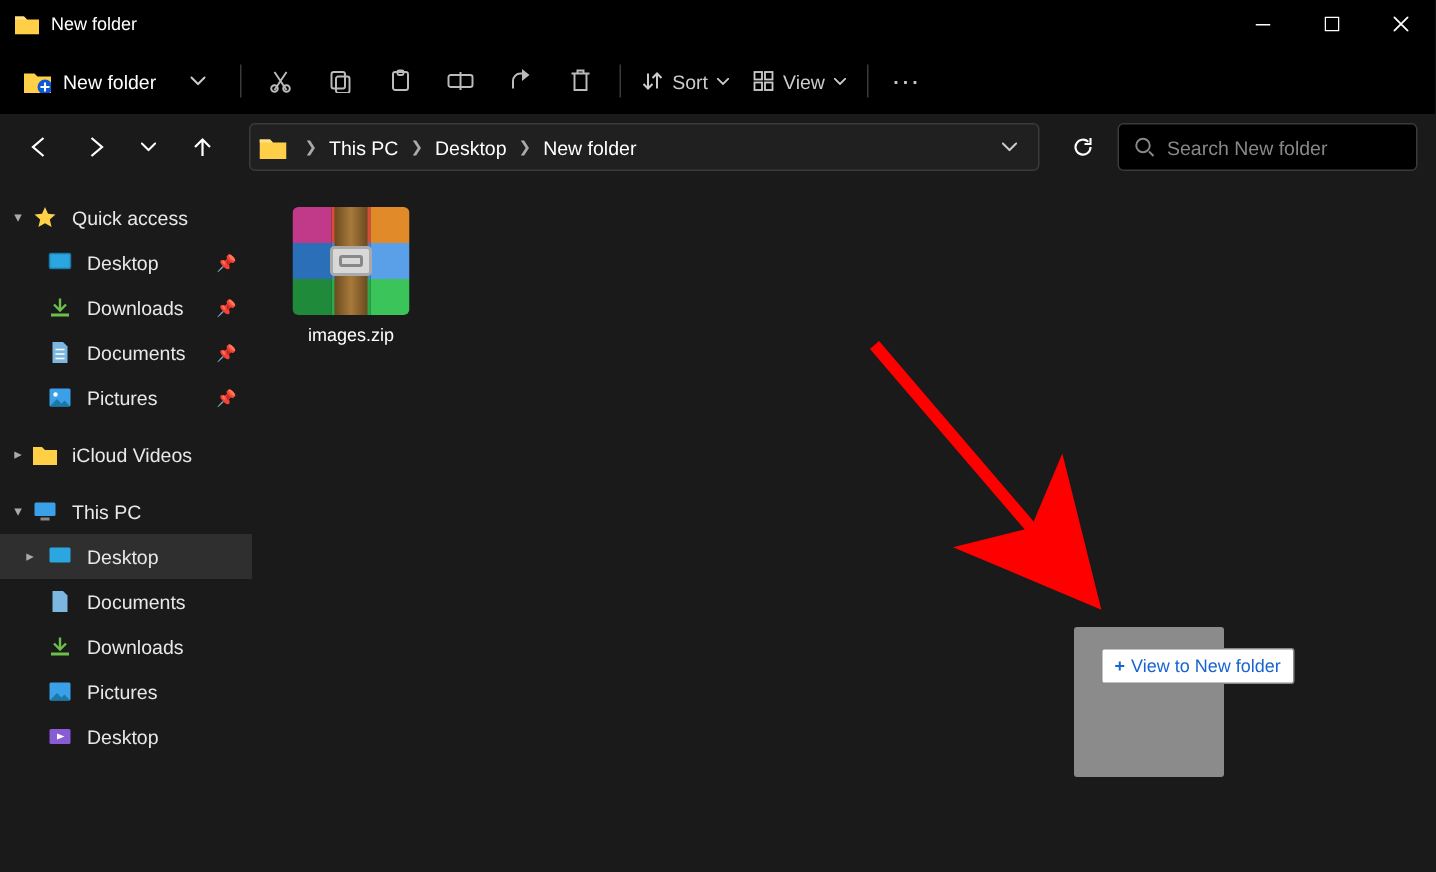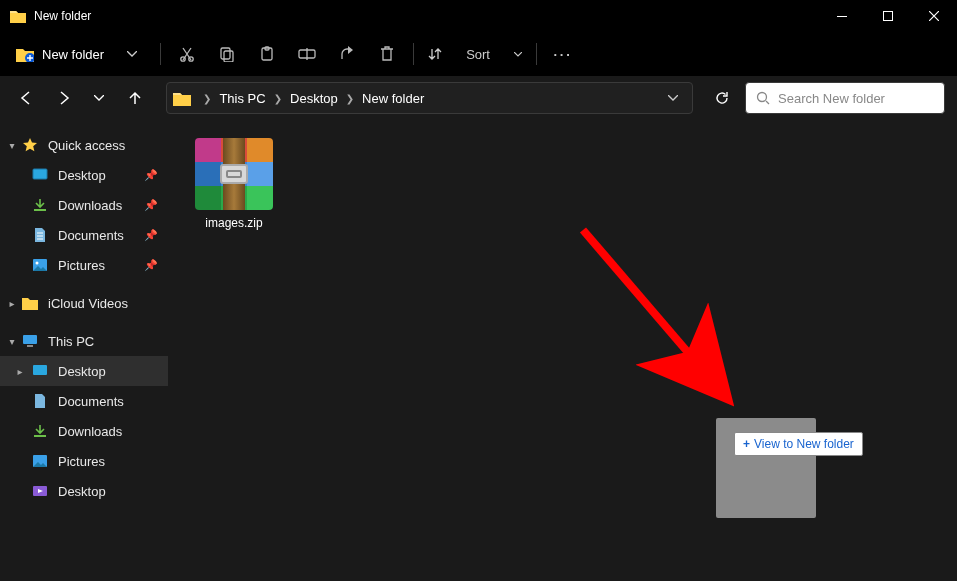--- a/index.html
+++ b/index.html
@@ -13,34 +13,34 @@
 .win-btn { width: 46px; display: flex; align-items: center; justify-content: center; color: #fff; }
 
 
 .toolbar { height: 44px; background: #000; display: flex; align-items: center; padding: 0 8px; gap: 0; }
 .tool-btn { height: 34px; display: flex; align-items: center; justify-content: center; color: #ccc; border-radius: 4px; }
 .new-btn { padding: 0 10px 0 8px; margin-right: 4px; gap: 8px; color: #fff; }
 .new-btn .lbl { font-size: 13px; }
 .chev-btn { width: 28px; margin-right: 8px; }
 .sep { width: 1px; height: 22px; background: #3a3a3a; margin: 0 6px; }
 .icon-btn { width: 40px; }
-.sort-btn, .view-btn { padding: 0 8px; gap: 24px; }
+.sort-btn, .view-btn { padding: 0 8px; gap: 6px; }
 .more-btn { width: 40px; font-weight: bold; letter-spacing: 2px; }
 
 
 .addr-row { height: 44px; background: #1a1a1a; display: flex; align-items: center; padding: 0 12px; gap: 6px; }
 .nav-btn { width: 30px; height: 30px; display: flex; align-items: center; justify-content: center; color: #fff; border-radius: 4px; }
 .addr-bar { flex: 1; height: 32px; background: #202020; border: 1px solid #3a3a3a; border-radius: 4px; display: flex; align-items: center; padding: 0 6px; margin: 0 6px 0 10px; }
 .addr-bar .folder-ico { width: 18px; height: 16px; margin-right: 8px; }
 .crumb { color: #fff; padding: 0 4px; }
 .crumb-sep { color: #aaa; padding: 0 4px; font-size: 10px; }
 .addr-spacer { flex: 1; }
 .addr-end { display: flex; align-items: center; gap: 10px; padding-right: 8px; color: #ccc; }
 .refresh-btn { width: 34px; height: 32px; display: flex; align-items: center; justify-content: center; color: #fff; border-radius: 4px; }
-.search-bar { width: 200px; height: 32px; background: #ffffff; border: 1px solid #3a3a3a; border-radius: 4px; display: flex; align-items: center; padding: 0 10px; gap: 8px; color: #888; }
+.search-bar { width: 200px; height: 32px; background: #000000; border: 1px solid #3a3a3a; border-radius: 4px; display: flex; align-items: center; padding: 0 10px; gap: 8px; color: #888; }
 .search-bar .ph { color: #888; font-size: 13px; }
 
 
 .main { display: flex; height: calc(581px - 32px - 44px - 44px); }
 .sidebar { width: 168px; background: #1a1a1a; padding-top: 10px; overflow: hidden; }
 .tree-item { height: 30px; display: flex; align-items: center; padding-left: 6px; gap: 4px; color: #e8e8e8; font-size: 13px; position: relative; }
 .tree-item.indent { padding-left: 32px; }
 .tree-item.sel { background: #2f2f2f; }
 .tree-item .chev { width: 12px; height: 12px; display: flex; align-items: center; justify-content: center; color: #aaa; font-size: 10px; }
 .tree-item .pin { position: absolute; right: 10px; color: #888; font-size: 11px; }
@@ -154,20 +154,32 @@
       <svg width="14" height="16" viewBox="0 0 14 16">
         <path d="M1 3 h12 M3 3 v11 h8 V3 M5 3 V1 h4 v2" fill="none" stroke="#bbb" stroke-width="1.3"></path>
       </svg>
     </div>
   <div class="sep"></div>
   <div class="tool-btn sort-btn">
     <svg width="14" height="14" viewBox="0 0 14 14">
         <path d="M4 2 v10 M1 9 l3 3 3-3 M10 12 V2 M7 5 l3-3 3 3" fill="none" stroke="#ccc" stroke-width="1.3"></path>
       </svg>
     <span>Sort</span>
+    <svg width="8" height="5">
+        <path d="M0 0 L4 4 L8 0" fill="none" stroke="#ccc" stroke-width="1.2"></path>
+      </svg>
+  </div>
+  <div class="tool-btn view-btn">
+    <svg width="14" height="14" viewBox="0 0 14 14">
+        <rect x="1" y="1" width="5" height="5" fill="none" stroke="#ccc" stroke-width="1.2"></rect>
+        <rect x="8" y="1" width="5" height="5" fill="none" stroke="#ccc" stroke-width="1.2"></rect>
+        <rect x="1" y="8" width="5" height="5" fill="none" stroke="#ccc" stroke-width="1.2"></rect>
+        <rect x="8" y="8" width="5" height="5" fill="none" stroke="#ccc" stroke-width="1.2"></rect>
+      </svg>
+    <span>View</span>
     <svg width="8" height="5">
         <path d="M0 0 L4 4 L8 0" fill="none" stroke="#ccc" stroke-width="1.2"></path>
       </svg>
   </div>
   <div class="sep"></div>
   <div class="tool-btn more-btn">···</div>
 </div>
 
 <div class="addr-row">
   <div class="nav-btn">

